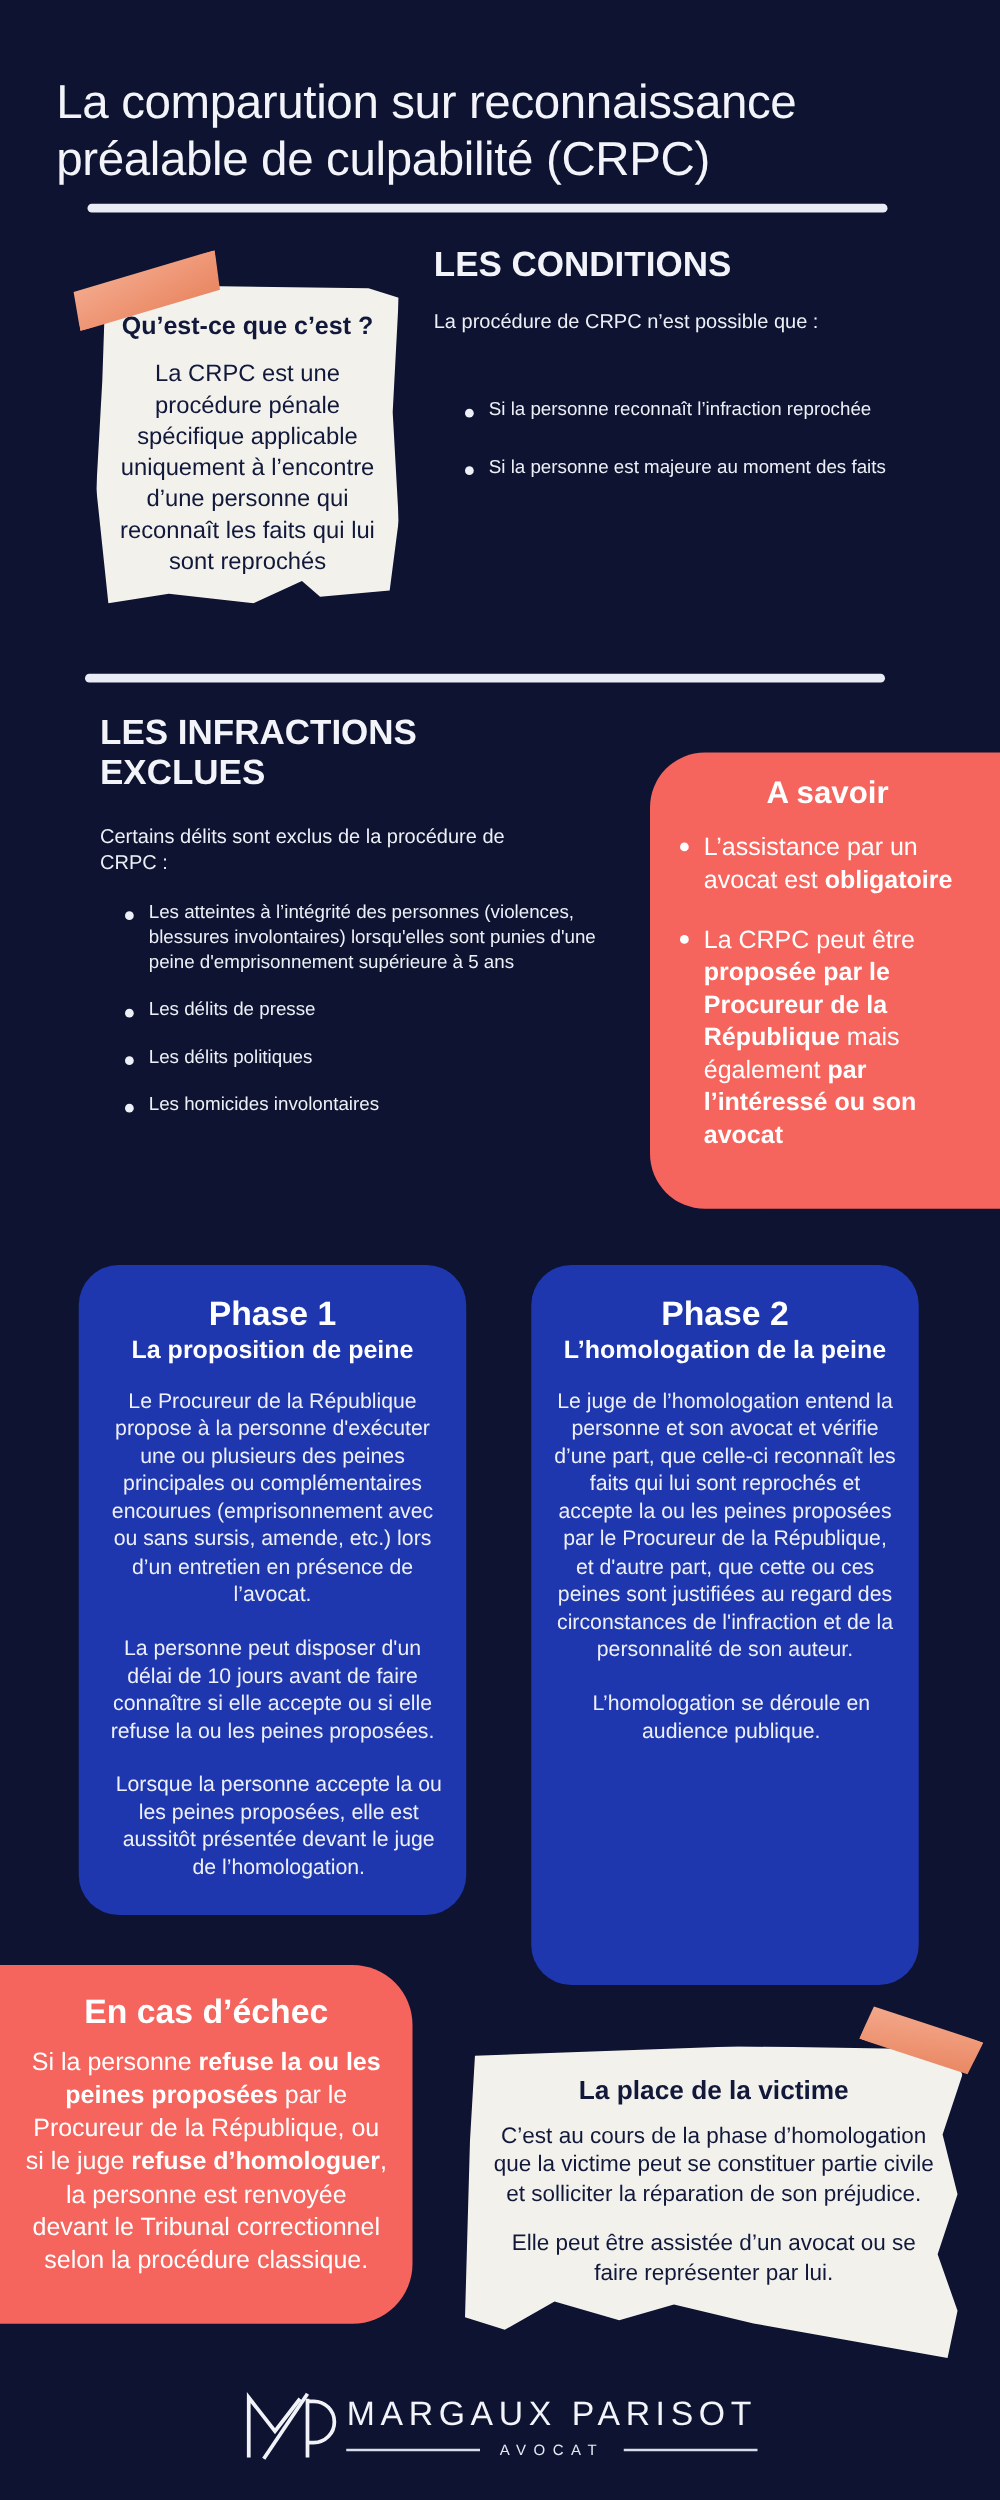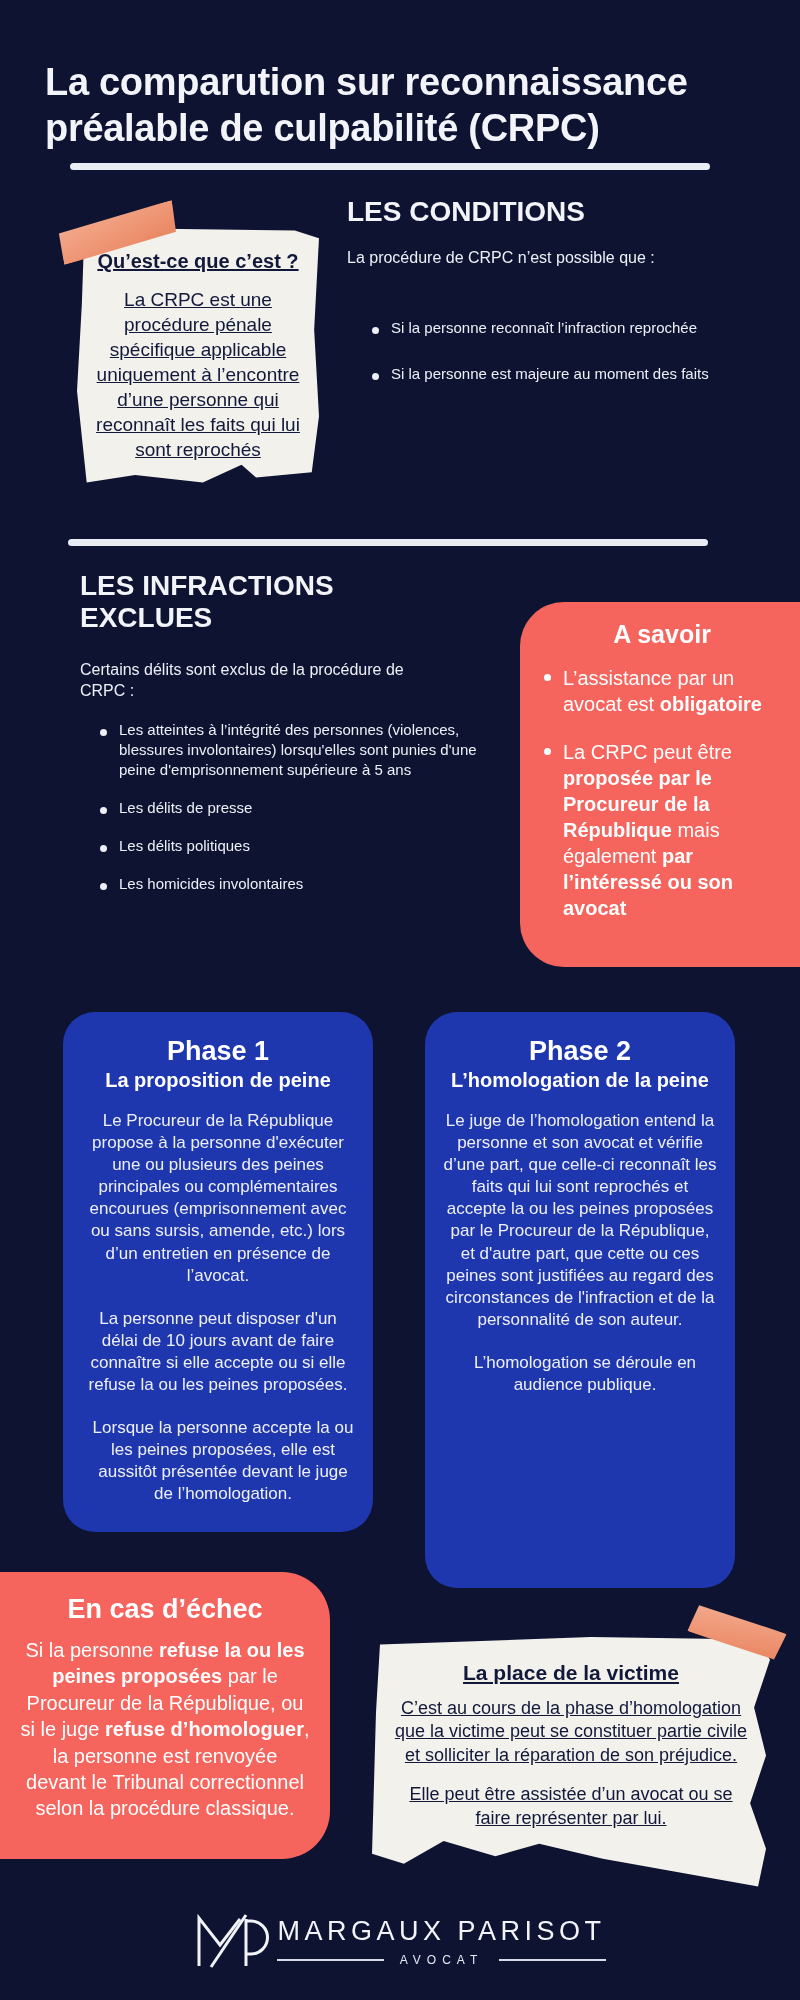--- a/index.html
+++ b/index.html
@@ -9,27 +9,27 @@
     --paper:#f2f1ec;
     --tape:#ed9678;
     --text-light:#f2f3f8;
     --text-navy:#11183a;
   }
   *{margin:0;padding:0;box-sizing:border-box;}
   html,body{background:var(--background);}
   body{font-family:"Liberation Sans","DejaVu Sans",sans-serif;color:var(--text-light);}
   .canvas{position:relative;width:800px;height:2000px;background:var(--background);overflow:hidden;margin:0 auto;}
 
-  .page-title{position:absolute;left:45px;top:60px;width:715px;font-size:38px;line-height:1.2;font-weight:700;color:#f3f4f9;letter-spacing:-0.3px;}
+  .page-title{position:absolute;left:45px;top:60px;width:715px;font-size:38px;line-height:1.2;font-weight:400;color:#f3f4f9;letter-spacing:-0.3px;}
   .divider{position:absolute;height:7px;border-radius:4px;background:#e9ecf4;}
   .divider-1{left:70px;top:163px;width:640px;}
   .divider-2{left:68px;top:539px;width:640px;}
 
   
-  .paper-card{position:absolute;background:var(--paper);color:var(--text-navy);text-align:center;text-decoration:underline;}
+  .paper-card{position:absolute;background:var(--paper);color:var(--text-navy);text-align:center;}
   .what-card{left:77px;top:228px;width:242px;min-height:250px;padding:22px 14px 20px;
     clip-path:polygon(3% 2%,12% 0%,90% 1%,100% 4%,98% 40%,100% 74%,97% 96%,74% 98%,68% 93%,52% 100%,24% 97%,4% 100%,0% 64%,2% 30%);}
   .what-card .card-title{font-size:20px;font-weight:800;margin-bottom:14px;}
   .what-card .card-body{font-size:19px;line-height:1.32;}
 
   .tape{position:absolute;background:linear-gradient(165deg,#f3ab8e 0%,#ee9574 55%,#e8845f 100%);
     clip-path:polygon(2% 14%,100% 0%,97% 86%,0% 100%);}
   .tape-1{left:58px;top:214px;width:120px;height:37px;transform:rotate(-14deg);box-shadow:0 3px 0 rgba(46,42,120,.5);}
   .tape-2{left:690px;top:1616px;width:94px;height:33px;transform:rotate(21deg);}
 

